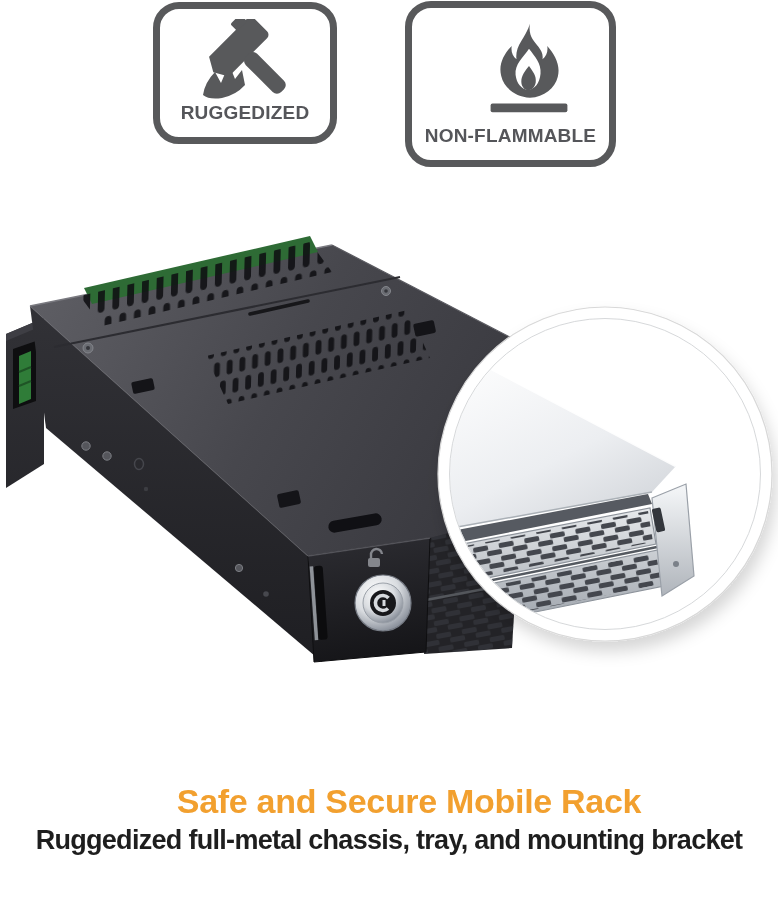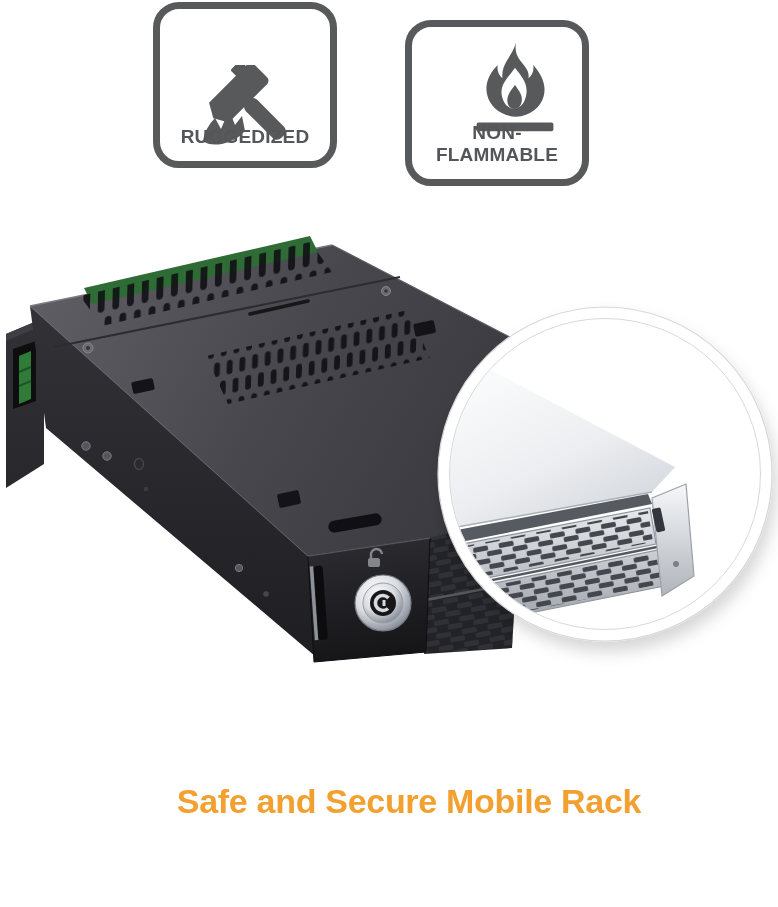--- a/index.html
+++ b/index.html
@@ -7,22 +7,22 @@
     position:relative;width:778px;height:907px;margin:0 auto;
     background:#ffffff;overflow:hidden;
     font-family:"Liberation Sans",sans-serif;
   }
   
   .badge{
     position:absolute;box-sizing:border-box;
     border:7px solid #58595b;border-radius:26px;background:#ffffff;
     display:flex;flex-direction:column;align-items:center;justify-content:flex-start;
   }
-  .badge-1{left:153px;top:2px;width:184px;height:166px;justify-content:flex-end;}
-  .badge-2{left:405px;top:20px;width:184px;height:166px;padding-left:36px;}
+  .badge-1{left:153px;top:2px;width:184px;height:142px;}
+  .badge-2{left:405px;top:1px;width:211px;height:166px;padding-left:36px;}
   .badge svg{margin-top:10px;}
   .badge-label{
     position:absolute;bottom:13px;left:0;right:0;text-align:center;
     font-size:19px;font-weight:700;color:#55565a;letter-spacing:.2px;
   }
   
   .scene{position:absolute;left:0;top:0;width:778px;height:907px;}
   
   .caption{position:absolute;left:0;right:0;top:780px;text-align:center;}
   .caption-heading{
@@ -226,15 +226,16 @@
           <rect x="654" y="508" width="9" height="24" rx="2" fill="#33363c" transform="rotate(-12 658 520)"></rect>
           <circle cx="676" cy="564" r="3" fill="#7b8189"></circle>
         </g>
       </g>
       <circle cx="605" cy="474" r="155.5" fill="none" stroke="#cfd1d3" stroke-width="1" opacity=".85"></circle>
     </g>
   </svg>
 
   <div class="caption">
     <div class="caption-heading">Safe and Secure Mobile Rack</div>
+    <div class="caption-line">Ruggedized full-metal chassis, tray, and mounting bracket</div>
   </div>
 
 </div>
 
 </body></html>

